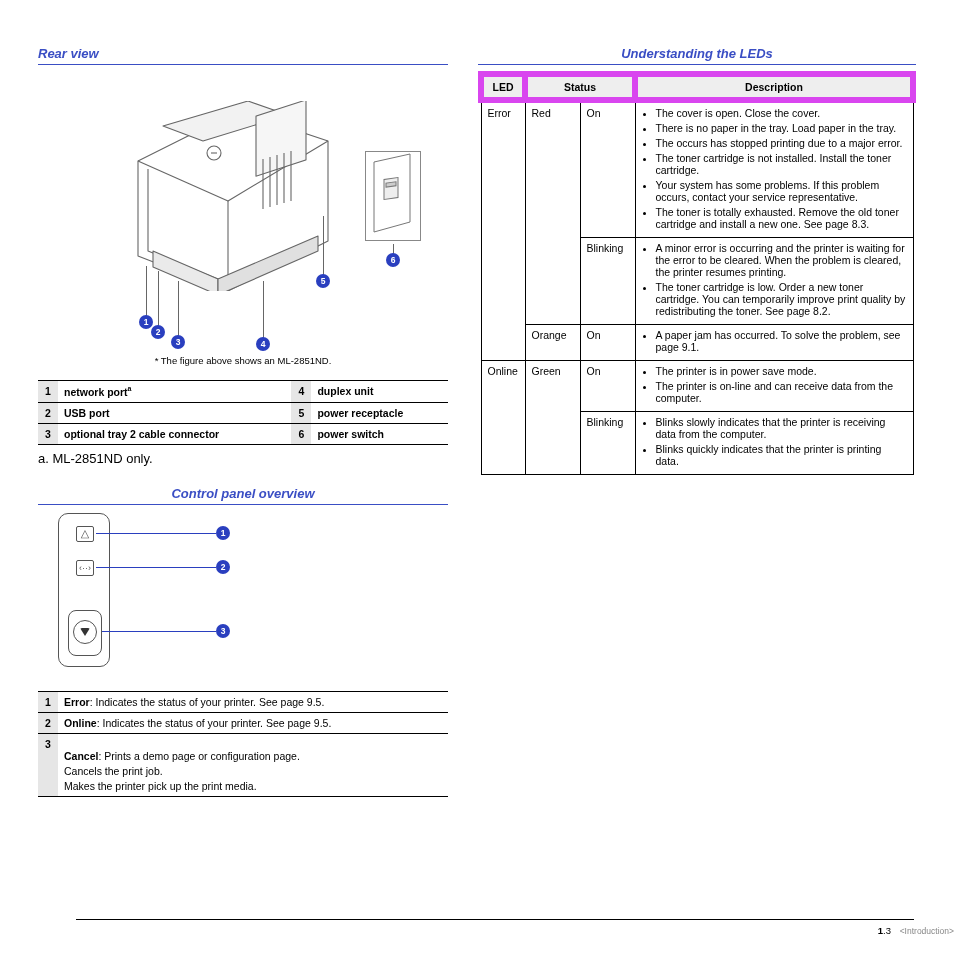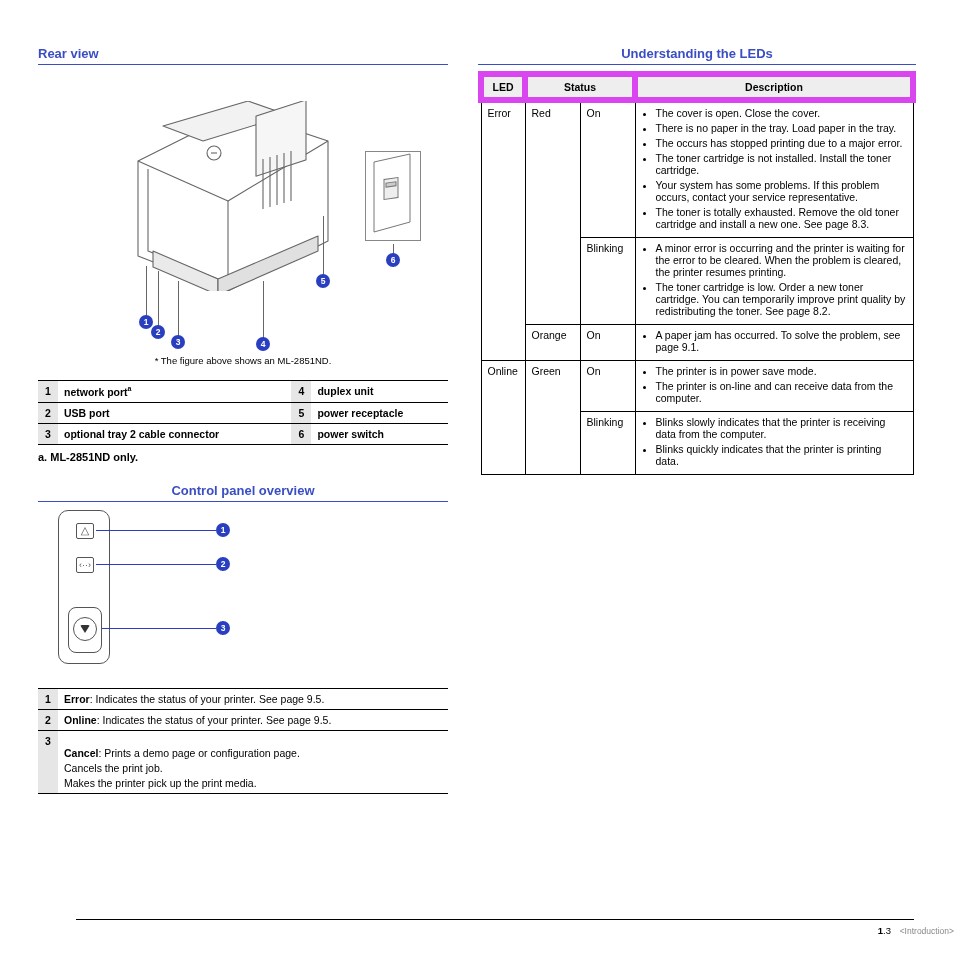--- a/index.html
+++ b/index.html
@@ -20,20 +20,21 @@
   .col-left { width: 410px; }
   .col-right { flex: 1; }
 
   h2.sect {
     color: #3a4ec4;
     font-weight: bold;
     font-size: 13px;
     padding: 2px 0 3px 0;
     border-bottom: 1px solid #3a4ec4;
     margin-bottom: 6px;
+    font-style: italic;
   }
   .sect.left-align { text-align: left; margin-top:30px;}
   .sect.center { text-align: center; }
 
   
   .illus-wrap {
     position: relative;
     width: 360px;
     height: 280px;
     margin: 6px auto 0 auto;
@@ -88,21 +89,21 @@
     vertical-align: top;
   }
   table.parts td.num {
     width: 20px;
     background: #e6e6e6;
     text-align: center;
     font-weight: bold;
   }
   table.parts td.lbl { font-weight: bold; }
   .sup { font-size: 7px; vertical-align: super; font-weight: bold; }
-  .footnote { font-size: 11px; margin-top: 6px; margin-bottom: 18px; font-weight: bold; }
+  .footnote { font-size: 13px; margin-top: 6px; margin-bottom: 18px; }
 
   
   .cp-wrap {
     position: relative;
     width: 300px;
     height: 160px;
     margin: 8px 0 18px 20px;
   }
   .cp-body {
     position: absolute;

